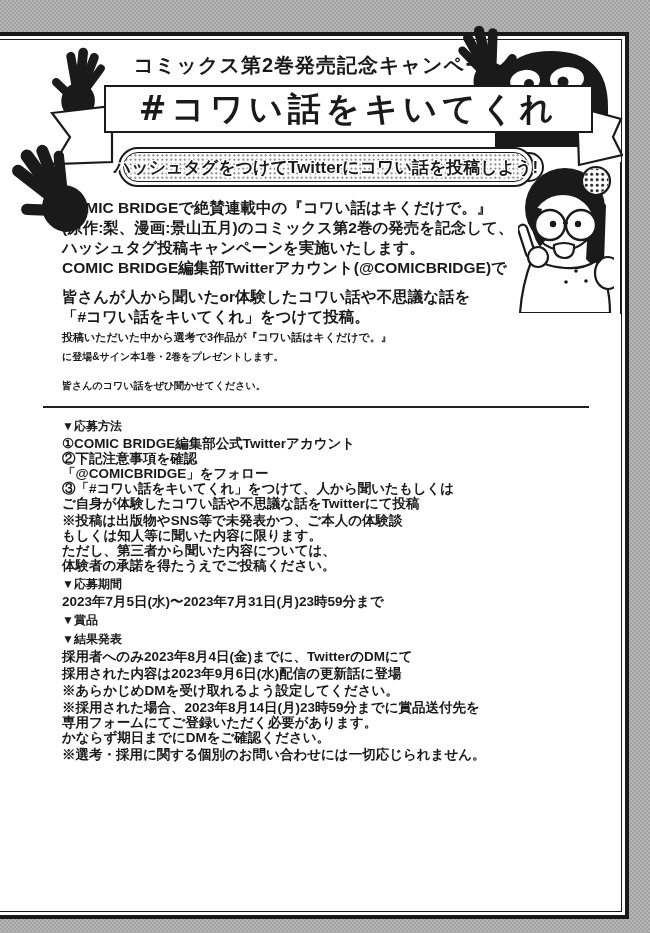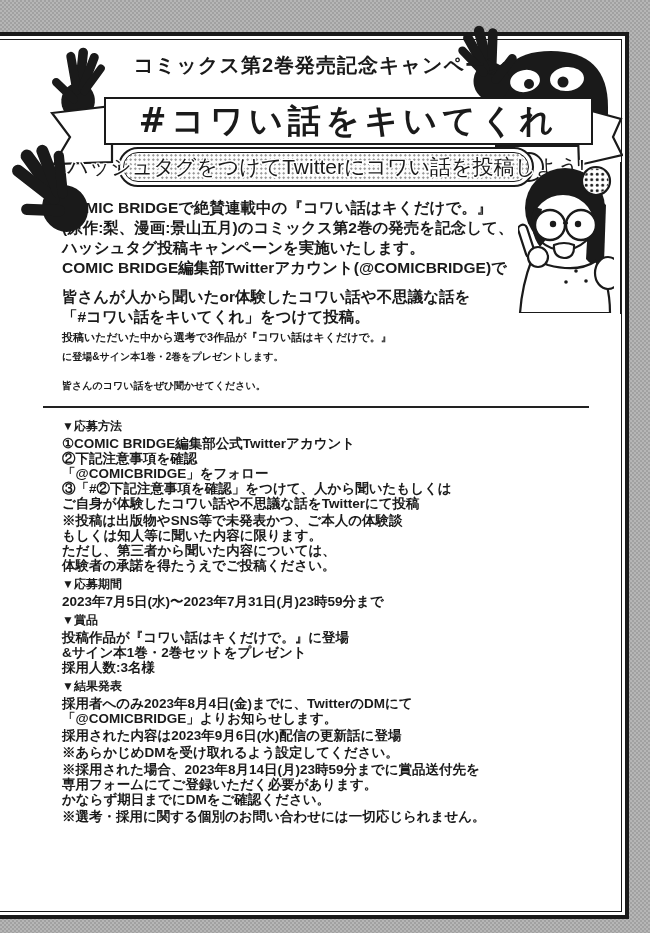--- a/index.html
+++ b/index.html
@@ -22,21 +22,21 @@
   .campaign-label{
     position:absolute; left:0; right:0; top:12px; text-align:center;
     transform:translateX(14px); font-size:20px; font-weight:800; letter-spacing:1px; z-index:5;
   }
   .ghost{ position:absolute; left:503px; top:11px; width:113px; height:96px; z-index:1; }
   .hand{ position:absolute; z-index:2; }
   .hand-tl{ left:58px; top:-3px; width:60px; height:92px; transform:rotate(6deg); }
   .hand-tr{ left:460px; top:-19px; width:70px; height:84px; transform:scaleX(-1) rotate(14deg); }
   .hand-bl{ left:16px; top:97px; width:86px; height:104px; transform:rotate(-36deg); z-index:4; }
   .ribbon-band{
-    position:absolute; left:112px; top:57px; width:489px; height:48px;
+    position:absolute; left:112px; top:45px; width:489px; height:48px;
     background:var(--paper); border:2.5px solid var(--ink); z-index:3;
     display:flex; align-items:flex-start; justify-content:center;
   }
   .ribbon-title{
     font-family:"DejaVu Serif", serif; font-size:33px; font-weight:700; letter-spacing:5px;
     white-space:nowrap;
   }
   .tail{ position:absolute; z-index:2; }
   .tail-left{ left:50px; top:64px; width:72px; height:62px; }
   .tail-right{ left:583px; top:59px; width:48px; height:72px; }
@@ -49,21 +49,21 @@
     background:var(--paper); border:2px solid var(--ink); border-radius:21px; padding:3px; z-index:5;
   }
   .speech-bubble-inner{
     width:100%; height:100%; border:1.8px solid var(--ink); border-radius:15px;
     background-color:#fdfdfd;
     background-image:radial-gradient(#8f8f8f 1.1px, transparent 1.25px);
     background-size:4.5px 4.5px;
     display:flex; align-items:center; justify-content:center;
   }
   .speech-bubble-text{
-    font-size:21px; font-weight:400; white-space:nowrap;
+    font-size:17px; font-weight:700; white-space:nowrap;
     text-shadow:-1.5px 0 #fff,1.5px 0 #fff,0 -1.5px #fff,0 1.5px #fff,
                 -1px -1px #fff,1px 1px #fff,-1px 1px #fff,1px -1px #fff;
   }
   .mascot-girl{ position:absolute; left:526px; top:121px; width:96px; height:152px; z-index:6; }
 
   
   .intro{ padding:0 34px 0 70px; }
   .intro p{ font-size:15.5px; line-height:20px; font-weight:700; margin-bottom:9px; }
   .divider{ border:none; border-top:2px solid #222; margin:10px 32px 9px 51px; }
   .sections{ padding:2px 30px 0 70px; }
@@ -185,49 +185,43 @@
 
       <hr class="divider">
 
       <section class="sections">
         <div class="sec">
             <h3 class="sec-h">▼応募方法</h3>
             <p class="sec-p">
                 <span class="ln">①COMIC BRIDGE編集部公式Twitterアカウント</span>
               <span class="ln">②下記注意事項を確認</span>
               <span class="ln">「@COMICBRIDGE」をフォロー</span>
-              <span class="ln">③「#②下記注意事項を確認」をつけて、人から聞いたもしくは</span>
+              <span class="ln">③「#コワい話をキいてくれ」をつけて、人から聞いたもしくは</span>
               <span class="ln">ご自身が体験したコワい話や不思議な話をTwitterにて投稿</span>
               </p>
             <p class="sec-p">
                 <span class="ln">※投稿は出版物やSNS等で未発表かつ、ご本人の体験談</span>
               <span class="ln">もしくは知人等に聞いた内容に限ります。</span>
               <span class="ln">ただし、第三者から聞いた内容については、</span>
               <span class="ln">体験者の承諾を得たうえでご投稿ください。</span>
               </p>
           </div>
           <div class="sec">
             <h3 class="sec-h">▼応募期間</h3>
             <p class="sec-p">
                 <span class="ln">2023年7月5日(水)〜2023年7月31日(月)23時59分まで</span>
               </p>
           </div>
           <div class="sec">
             <h3 class="sec-h">▼賞品</h3>
-            <p class="sec-p">
-                <span class="ln">投稿作品が『コワい話はキくだけで。』に登場</span>
-              <span class="ln">&amp;サイン本1巻・2巻セットをプレゼント</span>
-              <span class="ln">採用人数:3名様</span>
-              </p>
           </div>
           <div class="sec">
             <h3 class="sec-h">▼結果発表</h3>
             <p class="sec-p">
                 <span class="ln">採用者へのみ2023年8月4日(金)までに、TwitterのDMにて</span>
-              <span class="ln">「@COMICBRIDGE」よりお知らせします。</span>
               </p>
             <p class="sec-p">
                 <span class="ln">採用された内容は2023年9月6日(水)配信の更新話に登場</span>
               </p>
             <p class="sec-p">
                 <span class="ln">※あらかじめDMを受け取れるよう設定してください。</span>
               </p>
             <p class="sec-p">
                 <span class="ln">※採用された場合、2023年8月14日(月)23時59分までに賞品送付先を</span>
               <span class="ln">専用フォームにてご登録いただく必要があります。</span>

